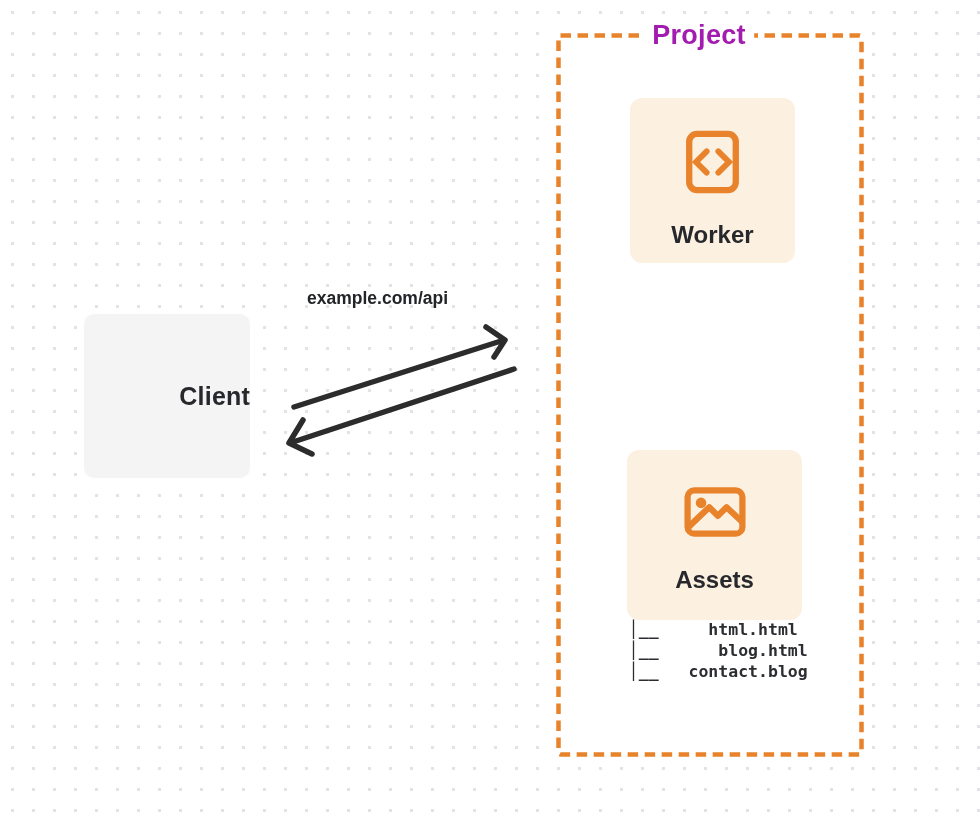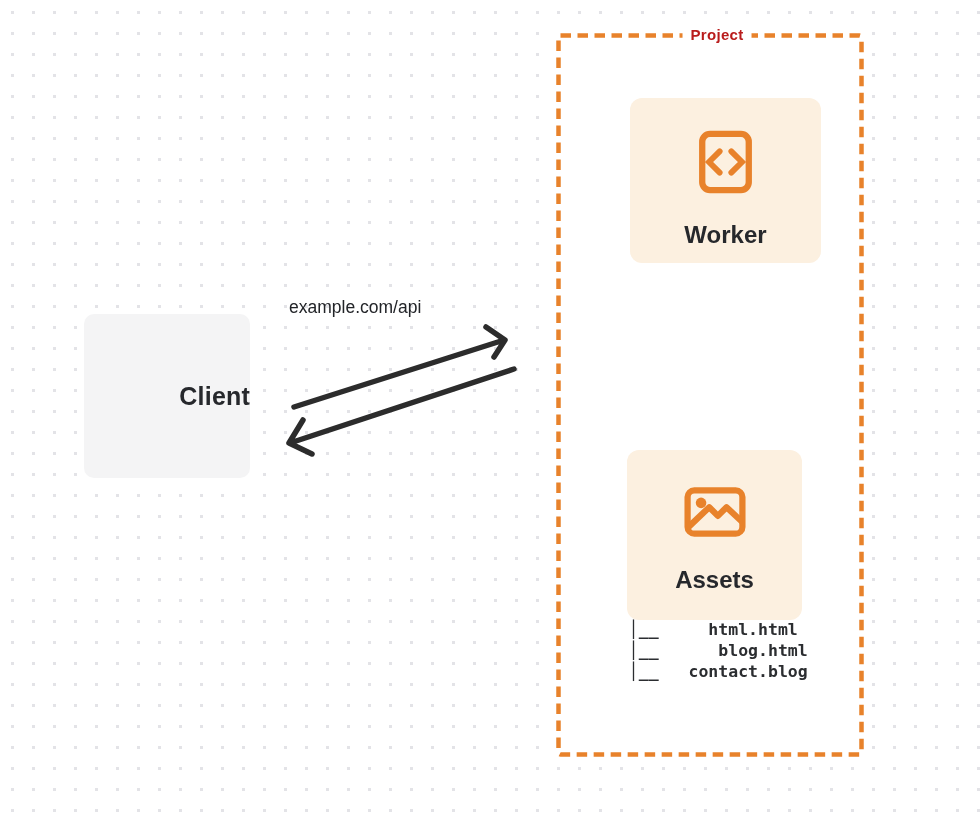--- a/index.html
+++ b/index.html
@@ -25,56 +25,55 @@
     border-radius: 10px;
     display: flex; align-items: center; justify-content: flex-end;
   }
   .client-box .node-label {
     font-size: 25px; font-weight: 700; color: #26282c; letter-spacing: 0.2px;
   }
 
   
   .request-url {
     position: absolute;
-    left: 289px; top: 288px;
-    font-size: 17.5px; font-weight: 400; color: #222428;
+    left: 307px; top: 288px;
+    font-size: 17.5px; font-weight: 700; color: #222428;
     white-space: nowrap;
-    margin-top: 9px;
   }
 
   
   .arrows-svg { position: absolute; left: 0; top: 0; pointer-events: none; }
 
   
   .project {
     position: absolute;
     left: 554px; top: 31px;
     width: 312px; height: 728px;
     background: #ffffff;
   }
   .project-border-svg { position: absolute; left: 0; top: 0; }
   .project-label {
     position: absolute;
-    top: -10px; left: 163px;
+    top: -10px; left: 145px;
     transform: translateX(-50%);
     background: #ffffff;
     padding: 0 8px;
-    font-size: 15px; font-weight: 700; line-height: 28px;
-    color: #b91c1c; letter-spacing: 0.3px;
+    font-size: 27px; font-weight: 700; line-height: 28px;
+    color: #a21caf; letter-spacing: 0.3px;
     white-space: nowrap;
   }
 
   
   .card {
     position: absolute;
     background: #fcf0e0;
     border-radius: 12px;
     display: flex; flex-direction: column; align-items: center;
   }
-  .card-worker { left: 76px; top: 67px; width: 191px; height: 165px; padding-top: 32px; box-sizing: border-box; }
+  .card-worker { left: 76px; top: 67px; width: 165px; height: 165px; padding-top: 32px; box-sizing: border-box; }
   .card-assets { left: 73px; top: 419px; width: 175px; height: 170px; padding-top: 37px; box-sizing: border-box; }
   .card-worker .card-label { margin-top: 26px; }
   .card-assets .card-label { margin-top: 28px; }
   .card-label {
     font-size: 24px; font-weight: 700; color: #26282c; line-height: 30px;
   }
 
   
   .file-tree {
     position: absolute;

